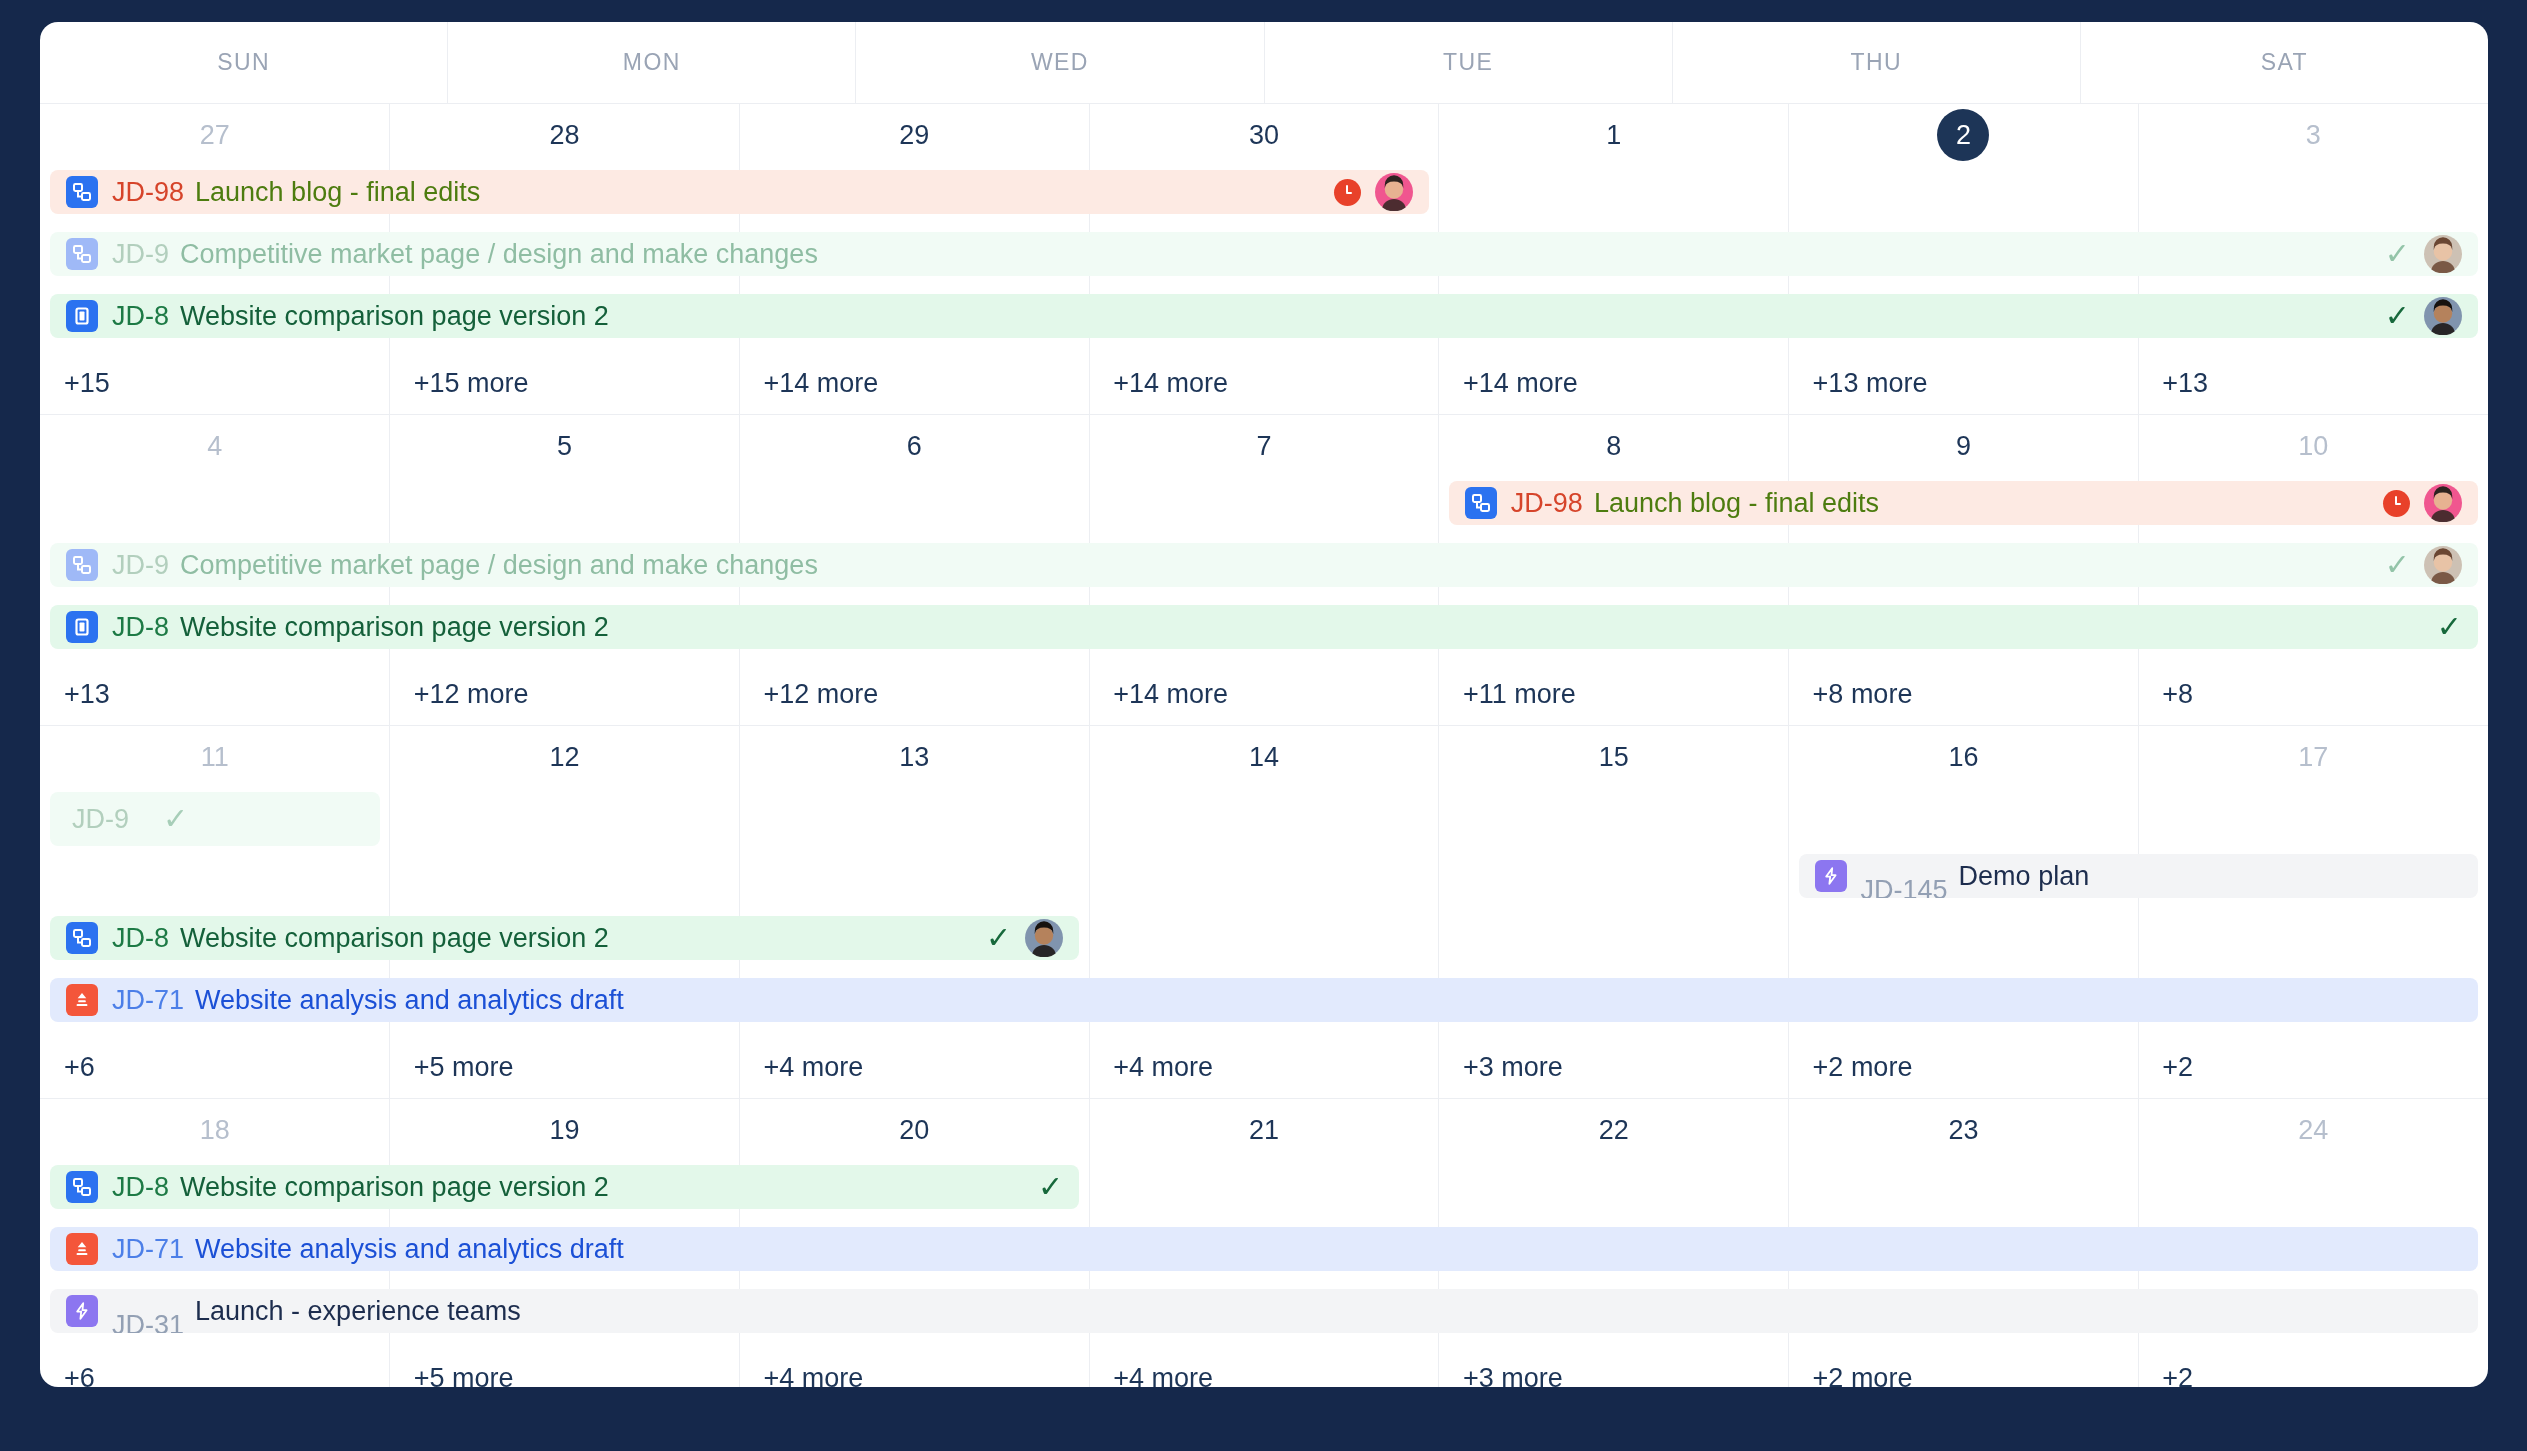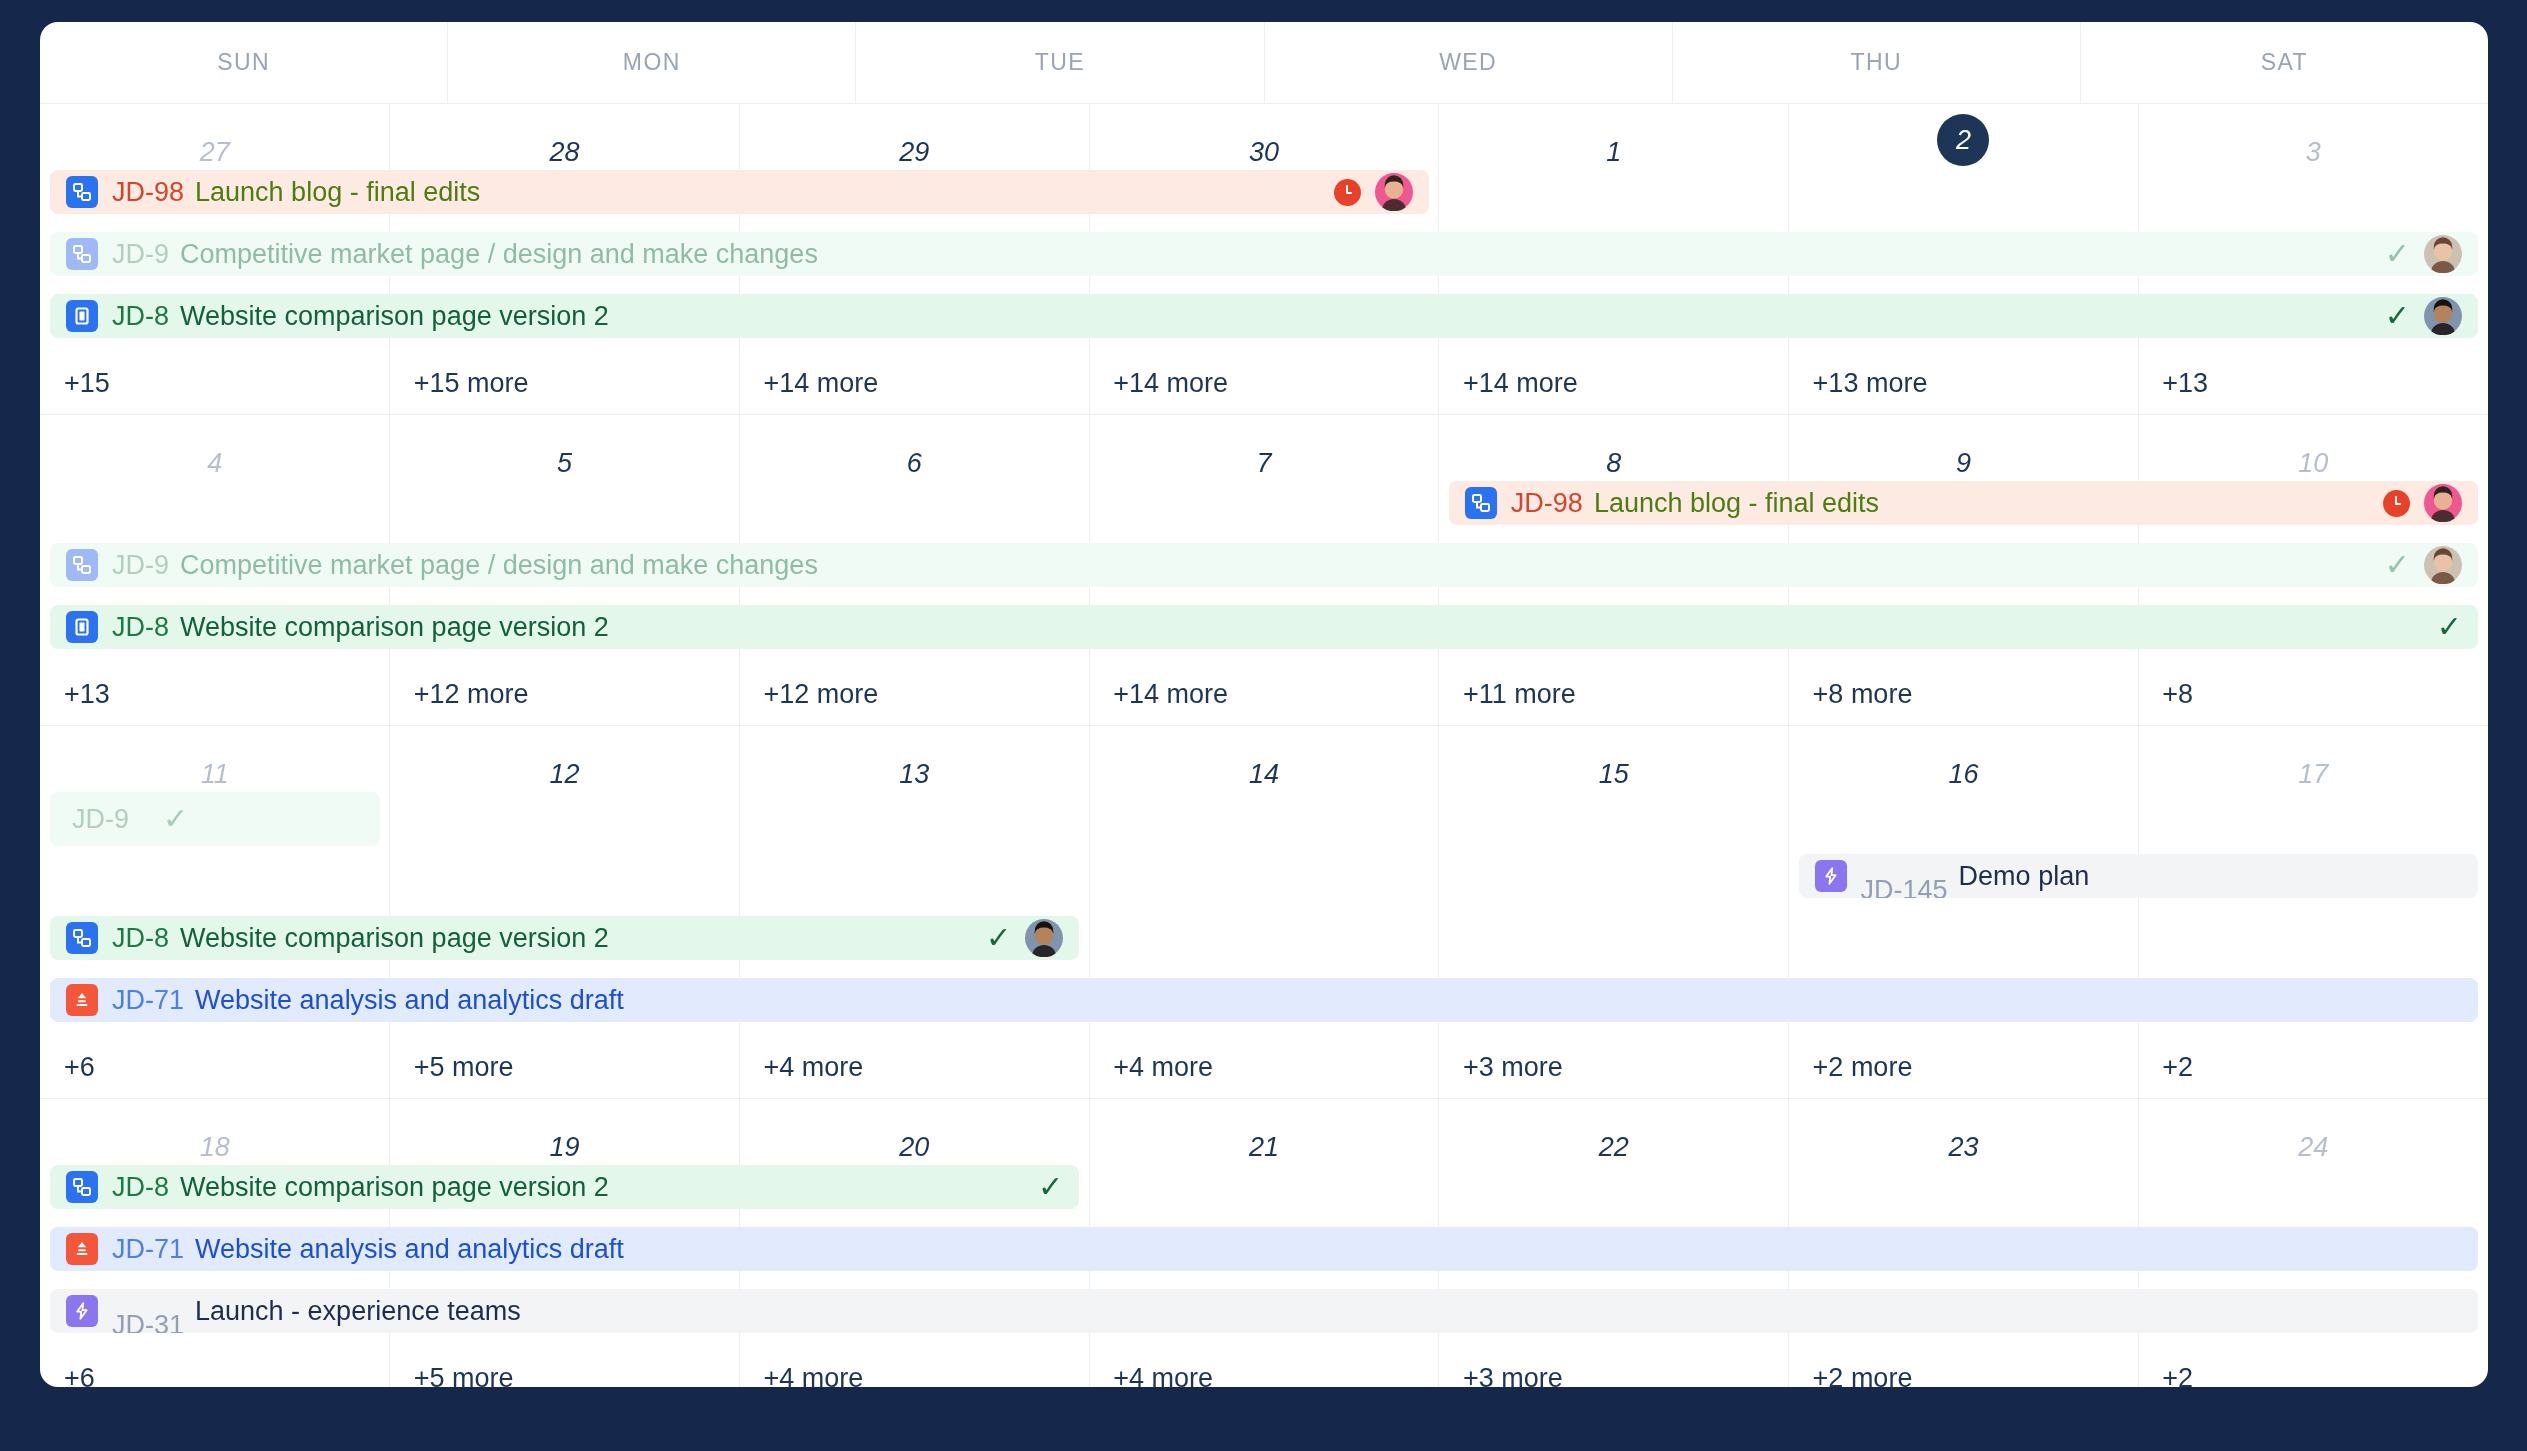--- a/index.html
+++ b/index.html
@@ -37,21 +37,21 @@
   .bg-cols {
     position: absolute; inset: 0;
     display: flex; pointer-events: none;
   }
   .bg-col { flex: 1 1 0; border-right: 1px solid #eceef2; }
   .bg-col:last-child { border-right: none; }
 
   .num-row { position: relative; display: flex; height: 62px; z-index: 2; }
   .num-cell {
     flex: 1 1 0; min-width: 0;
-    display: flex; align-items: flex-end; justify-content: center; font-style: italic;
+    display: flex; align-items: center; justify-content: center;
   }
   .num {
     font-size: 27px; color: #1d3557; font-weight: 400;
     line-height: 1;
   }
   .num.muted { color: #b6bfcd; }
   .num.today {
     width: 52px; height: 52px; border-radius: 50%;
     background: #1d3557; color: #ffffff;
     display: flex; align-items: center; justify-content: center;
@@ -129,22 +129,22 @@
   .more-txt { font-size: 27px; color: #1d3557; }
 </style>
 </head>
 <body>
 
 <div id="app">
 
   <div class="dow-row">
       <div class="dow">SUN</div>
       <div class="dow">MON</div>
+      <div class="dow">WED</div>
       <div class="dow">TUE</div>
-      <div class="dow">WED</div>
       <div class="dow">THU</div>
       <div class="dow">SAT</div>
     </div>
 
   <div id="weeks">
       <div class="week">
         <div class="bg-cols">
           <div class="bg-col"></div>
           <div class="bg-col"></div>
           <div class="bg-col"></div>

